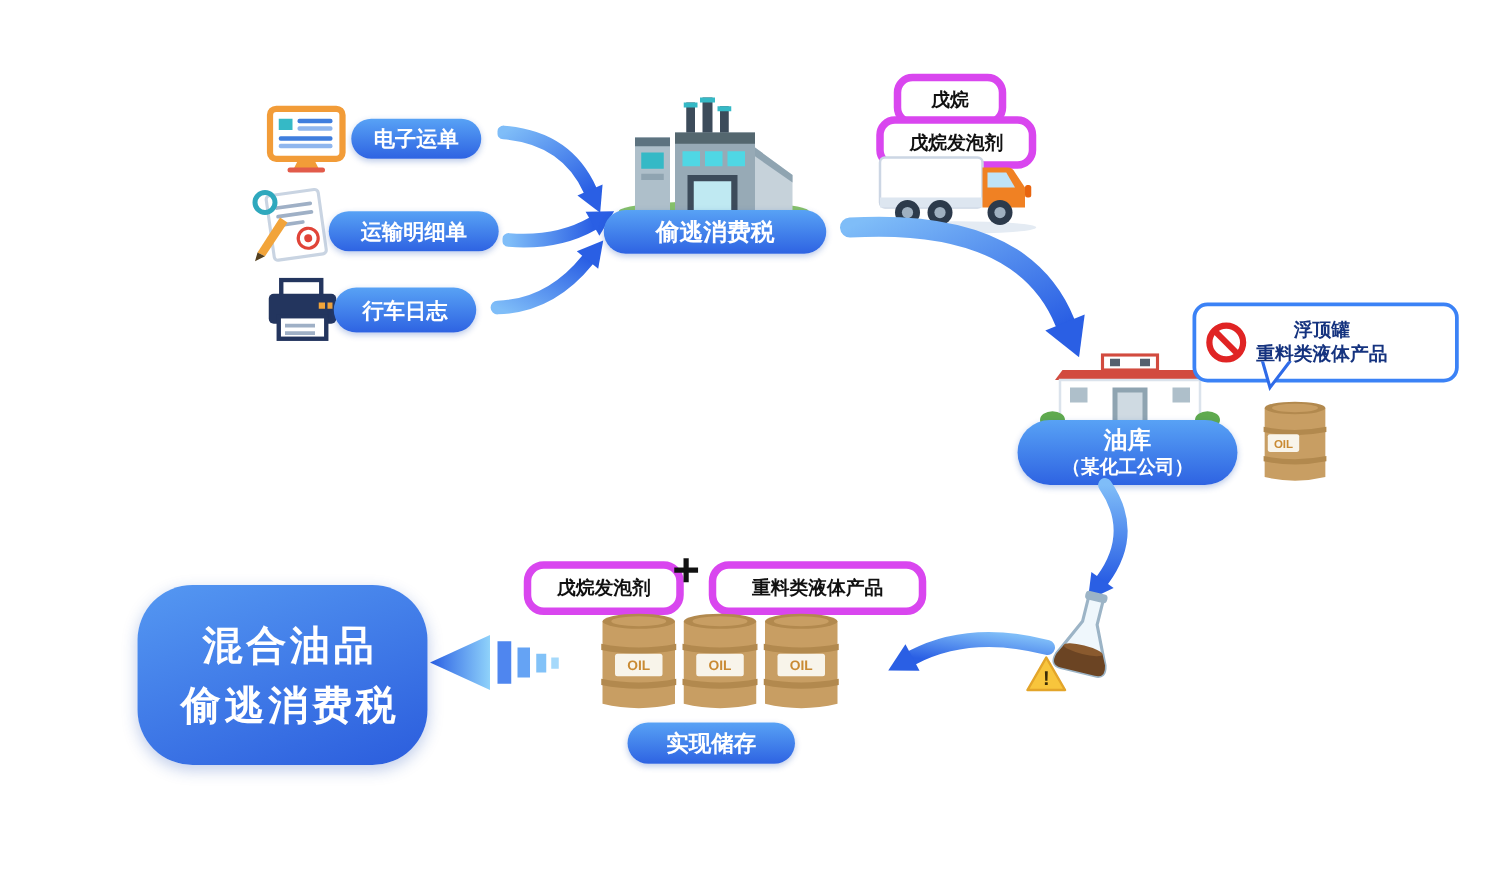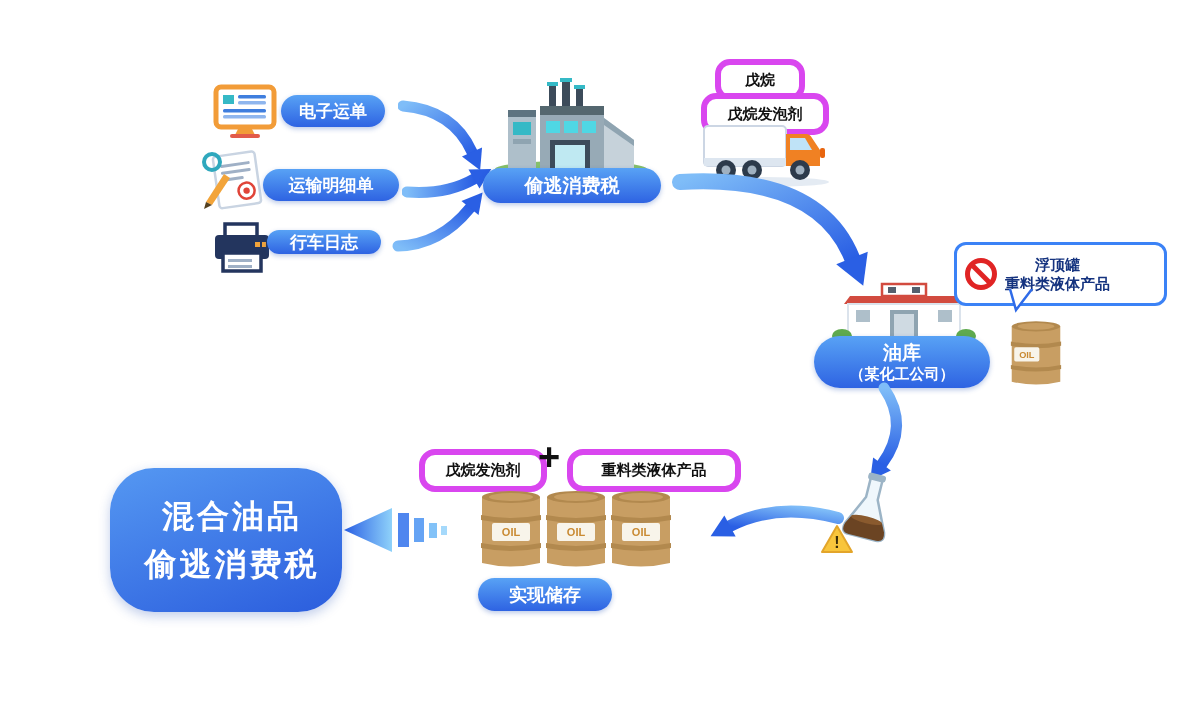--- a/index.html
+++ b/index.html
@@ -68,21 +68,21 @@
 
   <svg class="abs" style="left:211px;top:222px" width="62" height="54" viewBox="0 0 62 54">
     <rect x="14" y="2" width="32" height="13" fill="#ffffff" stroke="#23355e" stroke-width="3.5"></rect>
     <rect x="4" y="13" width="54" height="24" rx="4" fill="#23355e"></rect>
     <rect x="44" y="20" width="5" height="5" fill="#f2a43a"></rect>
     <rect x="51" y="20" width="4" height="5" fill="#f2a43a"></rect>
     <rect x="12" y="31" width="38" height="18" fill="#ffffff" stroke="#23355e" stroke-width="3.5"></rect>
     <rect x="17" y="37" width="24" height="3" fill="#9fb0c6"></rect>
     <rect x="17" y="43" width="24" height="3" fill="#9fb0c6"></rect>
   </svg>
-  <div class="abs pill" style="left:267px;top:230px;width:114px;height:24px;font-size:17px">
+  <div class="abs pill" style="left:267px;top:230px;width:114px;height:36px;font-size:17px">
     <span>行车日志</span>
   </div>
 
   <svg class="abs" style="left:398px;top:96px" width="95" height="85" viewBox="0 0 95 85">
     <defs>
         <linearGradient id="ga1" x1="0" y1="0" x2="1" y2="1">
       <stop offset="0" stop-color="#7fbdf8"></stop>
           <stop offset="1" stop-color="#2a5fe4"></stop>
         </linearGradient>
       </defs>
@@ -279,21 +279,21 @@
   <svg class="abs" style="left:607px;top:487px" width="68" height="86" viewBox="0 0 68 86">
     <path d="M5 10 Q34 3 63 10 L63 76 Q34 83 5 76 Z" fill="#c89e63"></path>
     <ellipse cx="34" cy="10" rx="29" ry="6" fill="#b2894e"></ellipse>
     <ellipse cx="34" cy="10" rx="22" ry="4" fill="#c89e63"></ellipse>
     <path d="M4 28 Q34 34 64 28 L64 33 Q34 39 4 33 Z" fill="#b2894e"></path>
     <path d="M4 56 Q34 62 64 56 L64 61 Q34 67 4 61 Z" fill="#b2894e"></path>
     <rect x="15" y="36" width="38" height="18" rx="2" fill="#f8f4ea"></rect>
     <text x="34" y="49" text-anchor="middle" font-size="11" font-weight="bold" fill="#c98a33" font-family="Liberation Sans, sans-serif">OIL</text>
   </svg>
 
-  <div class="abs pill" style="left:478px;top:578px;width:134px;height:33px;font-size:18px">
+  <div class="abs pill" style="left:502px;top:578px;width:134px;height:33px;font-size:18px">
     <span>实现储存</span>
   </div>
 
   <svg class="abs" style="left:342px;top:506px" width="108" height="48" viewBox="0 0 108 48">
     <defs>
         <linearGradient id="gc" x1="0" y1="0" x2="1" y2="0">
       <stop offset="0" stop-color="#2a5fe4"></stop>
           <stop offset="1" stop-color="#8fd2fa"></stop>
         </linearGradient>
       </defs>

